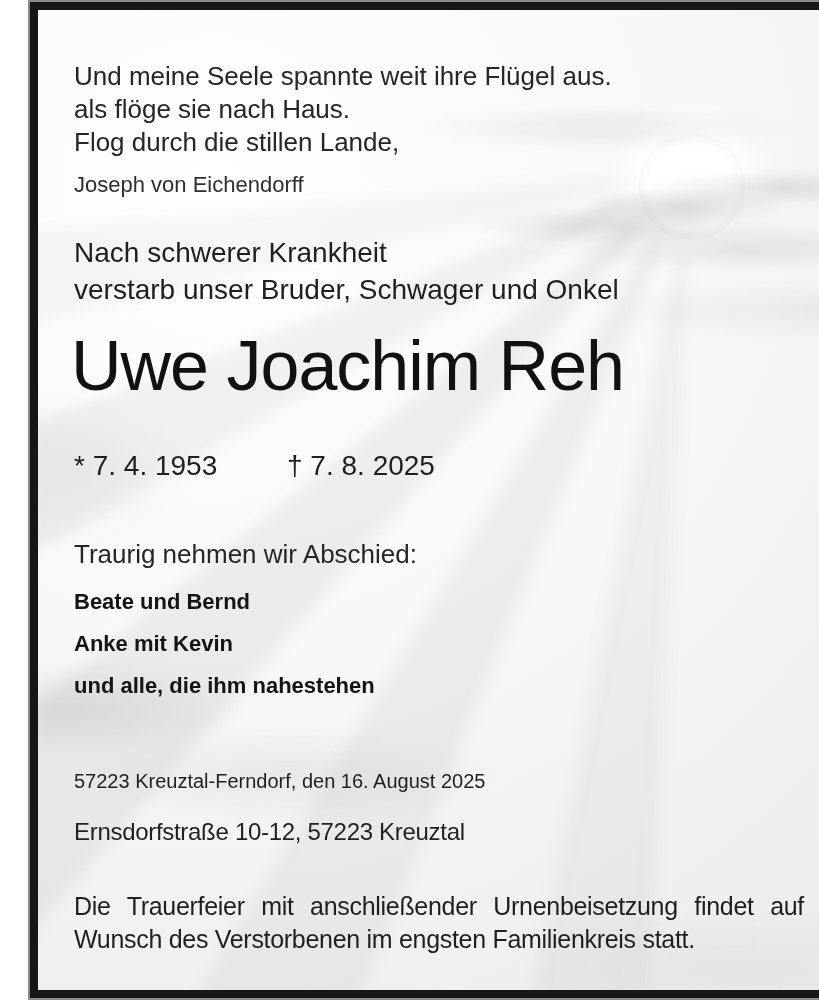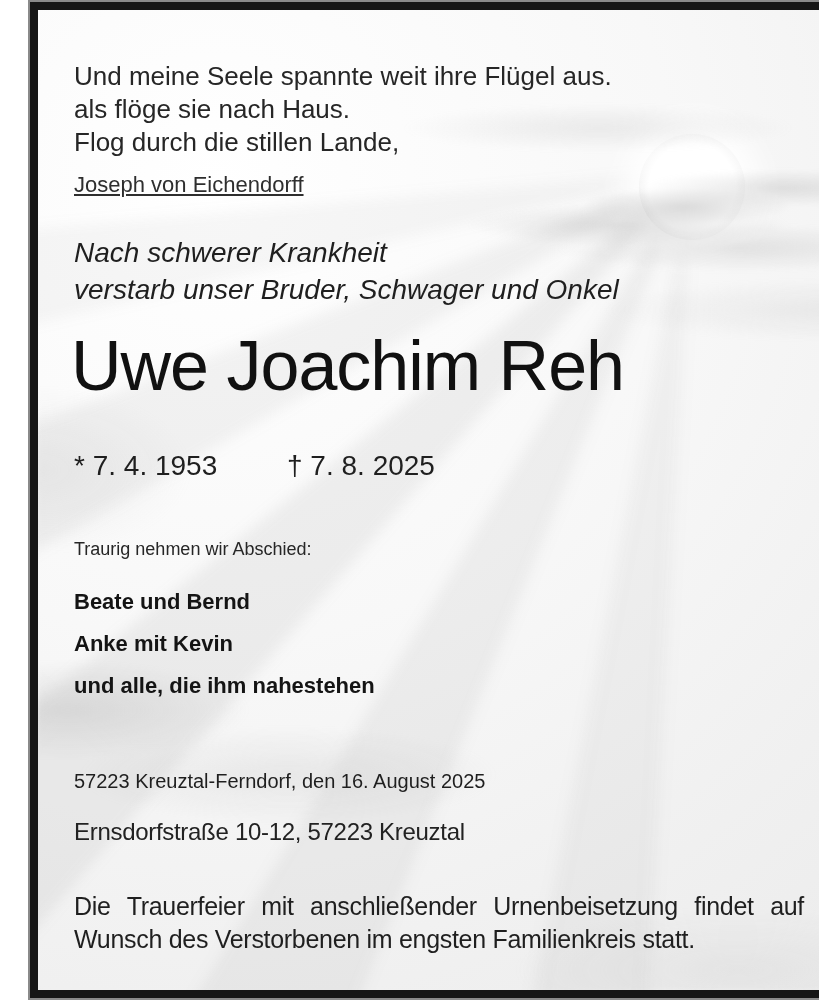--- a/index.html
+++ b/index.html
@@ -63,35 +63,35 @@
       radial-gradient(ellipse 220px 120px at 0px 460px, rgba(195,195,195,0.22), rgba(195,195,195,0) 70%),
       radial-gradient(ellipse 320px 90px at 700px 960px, rgba(200,200,200,0.25), rgba(200,200,200,0) 70%);
     filter: blur(2px);
   }
 
   
   .content { position: absolute; inset: 0; }
   .content > div, .content > h1 { position: absolute; white-space: nowrap; }
 
   .poem       { left: 36px; top: 50px;  font-size: 26px; line-height: 33px; color: #262626; }
-  .attribution{ left: 36px; top: 162px; font-size: 22px; color: #2e2e2e; text-decoration: underline; }
-  .intro      { left: 36px; top: 224px; font-size: 28px; line-height: 37px; color: #1f1f1f; font-style: italic; }
+  .attribution{ left: 36px; top: 162px; font-size: 22px; color: #2e2e2e; }
+  .intro      { left: 36px; top: 224px; font-size: 28px; line-height: 37px; color: #1f1f1f; }
 
   .name {
     left: 33px; top: 316px;
     margin: 0;
     font-size: 70px; font-weight: 400;
     letter-spacing: -1px;
     color: #111111;
   }
 
   .dates { left: 36px; top: 440px; font-size: 28px; color: #1f1f1f; }
   .dates .death { margin-left: 62px; }
 
-  .farewell-intro { left: 36px; top: 529px; font-size: 18px; color: #262626; }
+  .farewell-intro { left: 36px; top: 529px; font-size: 26px; color: #262626; }
 
   .mourners { left: 36px; top: 571px; font-size: 22px; font-weight: 700; line-height: 42px; color: #141414; }
 
   .place-date { left: 36px; top: 760px; font-size: 20px; color: #1f1f1f; }
 
   .address { left: 36px; top: 806px; font-size: 24px; line-height: 32px; letter-spacing: -0.3px; color: #222222; }
 
   .funeral {
     left: 36px; top: 880px;
     width: 730px;

